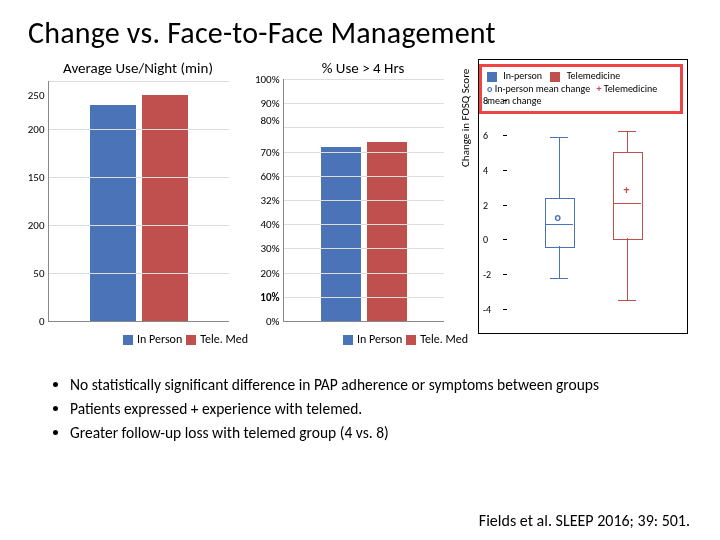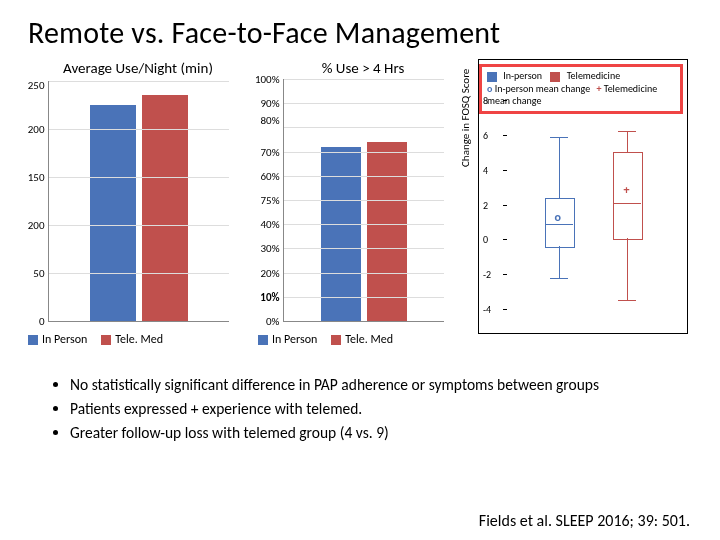--- a/index.html
+++ b/index.html
@@ -8,21 +8,21 @@
   .panels{display:flex;gap:10px;height:300px}
   .panel{position:relative}
   .panel-title{font-size:15px;text-align:center;margin:0 0 4px 0;font-weight:400}
   .bar-chart{position:relative;width:180px;height:240px;border-left:1px solid #888;border-bottom:1px solid #888;margin:0 auto}
   .ytick{position:absolute;left:-34px;font-size:11px;width:30px;text-align:right;transform:translateY(-50%)}
   .grid{position:absolute;left:0;right:0;border-top:1px solid #ddd}
   .bars{position:absolute;left:0;right:0;bottom:0;top:0;display:flex;align-items:flex-end;justify-content:center;gap:6px}
   .bar{width:46px}
   .bar.blue{background:#4a73b8}
   .bar.red{background:#c0504d}
-  .legend{display:flex;justify-content:flex-start;gap:14px;margin-top:10px;font-size:12px}
+  .legend{display:flex;justify-content:flex-end;gap:4px;margin-top:10px;font-size:12px}
   .sw{display:inline-block;width:10px;height:10px;margin-right:4px;vertical-align:middle}
   .sw.blue{background:#4a73b8}.sw.red{background:#c0504d}
   
   .boxwrap{position:relative;width:210px;height:275px;border:1px solid #000;box-sizing:border-box}
   .boxlegend{position:absolute;right:4px;top:4px;border:3px solid #ef4444;background:#fff;font-size:10px;padding:3px 5px;line-height:1.25}
   .boxaxis-y{position:absolute;left:-20px;top:50%;transform:rotate(-90deg) translateX(30px);transform-origin:left top;font-size:11px;white-space:nowrap}
   .bytick{position:absolute;left:2px;font-size:10px;transform:translateY(-50%)}
   .plot{position:absolute;left:28px;right:8px;top:40px;bottom:24px}
   .boxg{position:absolute;top:0;bottom:0}
   .whisk{position:absolute;left:50%;width:0;border-left:1.5px solid}
@@ -31,41 +31,41 @@
   .med{position:absolute;left:50%;width:28px;margin-left:-14px;border-top:1.5px solid}
   .mean{position:absolute;left:50%;margin-left:-4px;font-size:12px;font-weight:bold}
   .bullets{margin:16px 10px 0 2px;font-size:15.5px;line-height:1.3}
   .bullets li{margin-bottom:4px}
   .cite{position:absolute;right:30px;bottom:10px;font-size:16px}
 </style>
 </head>
 <body>
 
 <div class="slide">
-  <h1>Remote vs. Face-to-Face Management</h1>
+  <h1>Change vs. Face-to-Face Management</h1>
 
   <div class="panels">
 
     <div class="panel" style="width:220px">
       <p class="panel-title">Average Use/Night (min)</p>
       <div class="bar-chart" id="c0">
         <div class="bars">
           <div class="bar blue" style="height: 216px;"></div>
           <div class="bar red" style="height: 225.6px;"></div>
         </div>
       <div class="ytick" style="top: 240px;">0</div>
           <div class="ytick" style="top: 192px;">50</div>
           <div class="grid" style="top: 192px;"></div>
           <div class="ytick" style="top: 144px;">200</div>
           <div class="grid" style="top: 144px;"></div>
           <div class="ytick" style="top: 96px;">150</div>
           <div class="grid" style="top: 96px;"></div>
           <div class="ytick" style="top: 48px;">200</div>
           <div class="grid" style="top: 48px;"></div>
-          <div class="ytick" style="top: 4px;">250</div>
+          <div class="ytick" style="top: 14px;">250</div>
           <div class="grid" style="top: 0px;"></div>
         </div>
       <div class="legend">
         <span><span class="sw blue"></span><span>In Person</span></span>
         <span><span class="sw red"></span><span>Tele. Med</span></span>
       </div>
     </div>
 
     <div class="panel" style="width:210px">
       <p class="panel-title" style="margin-bottom:2px">% Use &gt; 4 Hrs</p>
@@ -76,21 +76,21 @@
         </div>
       <div class="ytick" style="top: 242px;">0%</div>
           <div class="ytick" style="top: 217.8px; font-weight: bold;">10%</div>
           <div class="grid" style="top: 217.8px;"></div>
           <div class="ytick" style="top: 193.6px;">20%</div>
           <div class="grid" style="top: 193.6px;"></div>
           <div class="ytick" style="top: 169.4px;">30%</div>
           <div class="grid" style="top: 169.4px;"></div>
           <div class="ytick" style="top: 145.2px;">40%</div>
           <div class="grid" style="top: 145.2px;"></div>
-          <div class="ytick" style="top: 121px;">75%</div>
+          <div class="ytick" style="top: 121px;">32%</div>
           <div class="grid" style="top: 121px;"></div>
           <div class="ytick" style="top: 96.8px;">60%</div>
           <div class="grid" style="top: 96.8px;"></div>
           <div class="ytick" style="top: 72.6px;">70%</div>
           <div class="grid" style="top: 72.6px;"></div>
           <div class="ytick" style="top: 41px;">80%</div>
           <div class="grid" style="top: 48.4px;"></div>
           <div class="ytick" style="top: 24.2px;">90%</div>
           <div class="grid" style="top: 24.2px;"></div>
           <div class="ytick" style="top: 0px;">100%</div>
@@ -144,17 +144,17 @@
             </div>
           </div>
       </div>
     </div>
 
   </div>
 
   <ul class="bullets">
     <li>No statistically significant difference in PAP adherence or symptoms between groups</li>
     <li>Patients expressed + experience with telemed.</li>
-    <li>Greater follow-up loss with telemed group (4 vs. 9)</li>
+    <li>Greater follow-up loss with telemed group (4 vs. 8)</li>
   </ul>
 
   <div class="cite">Fields et al. SLEEP 2016; 39: 501.</div>
 </div>
 
 </body></html>

